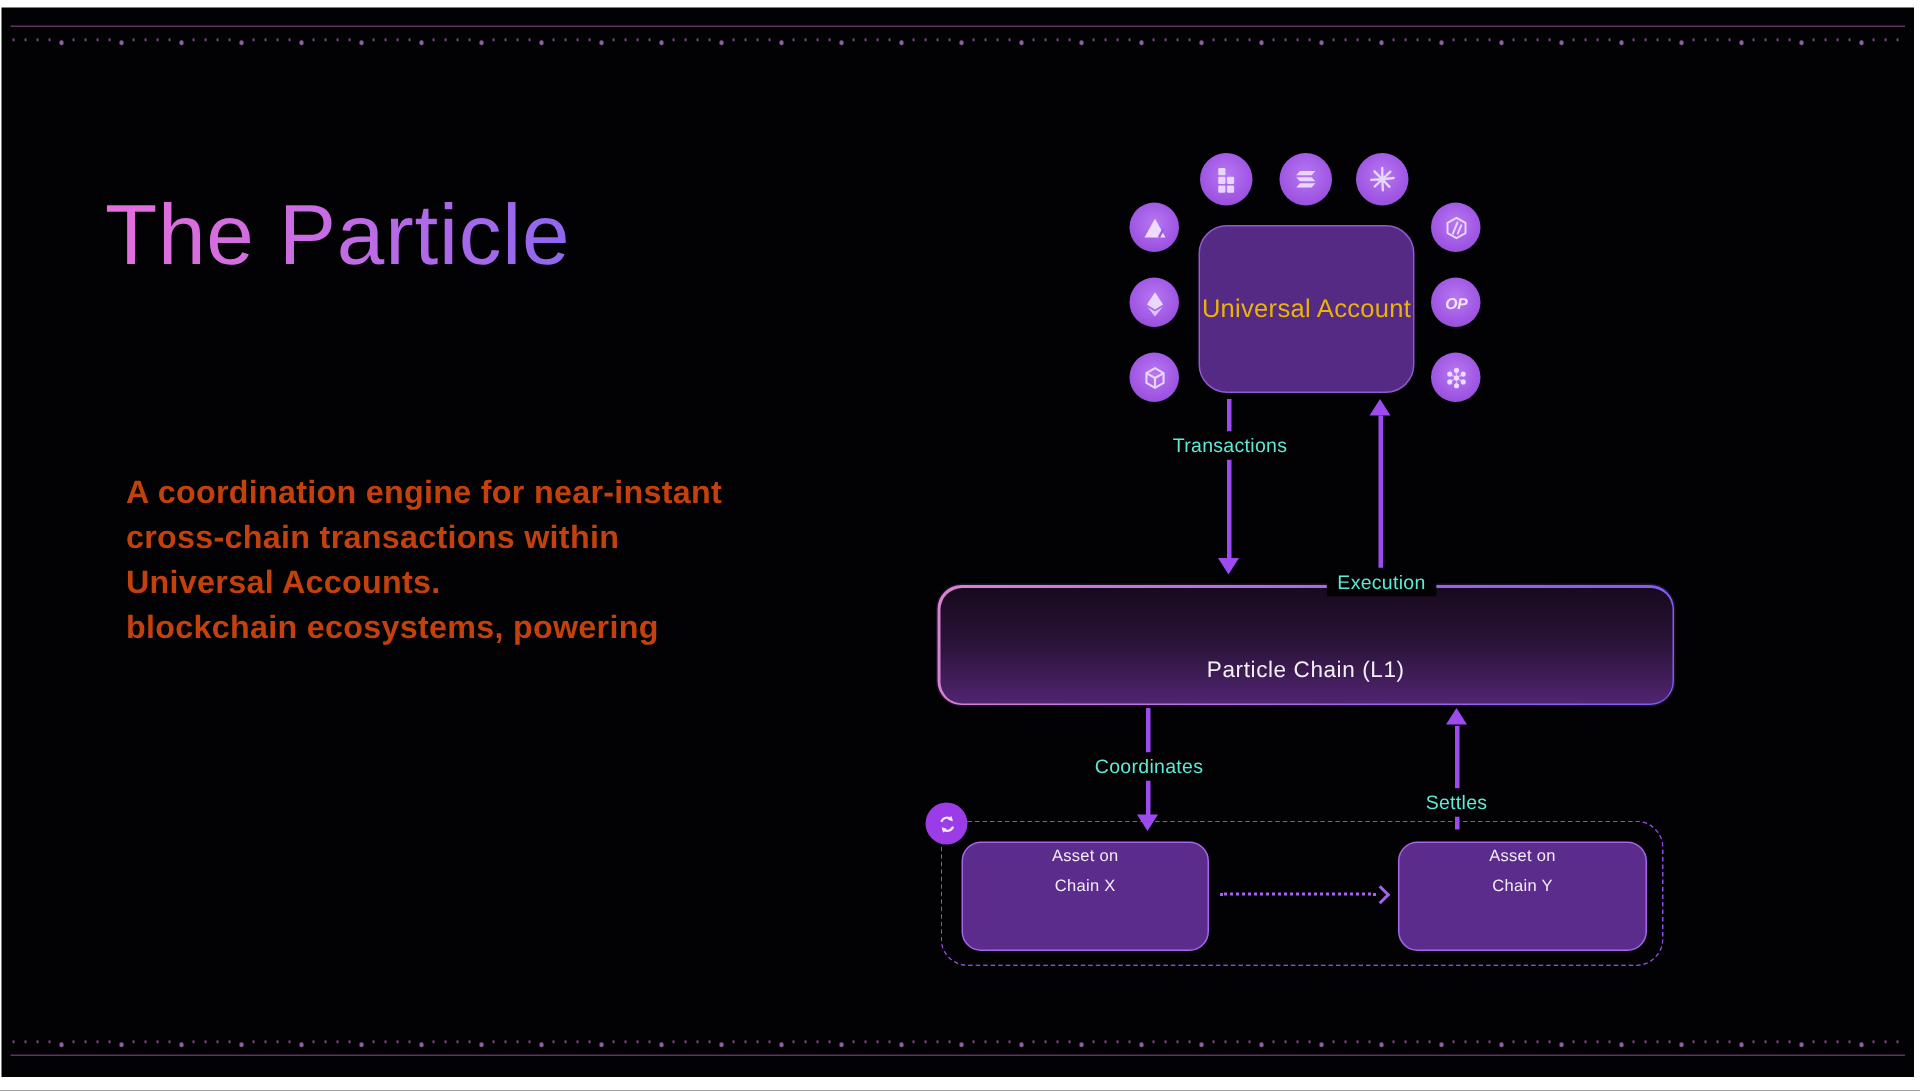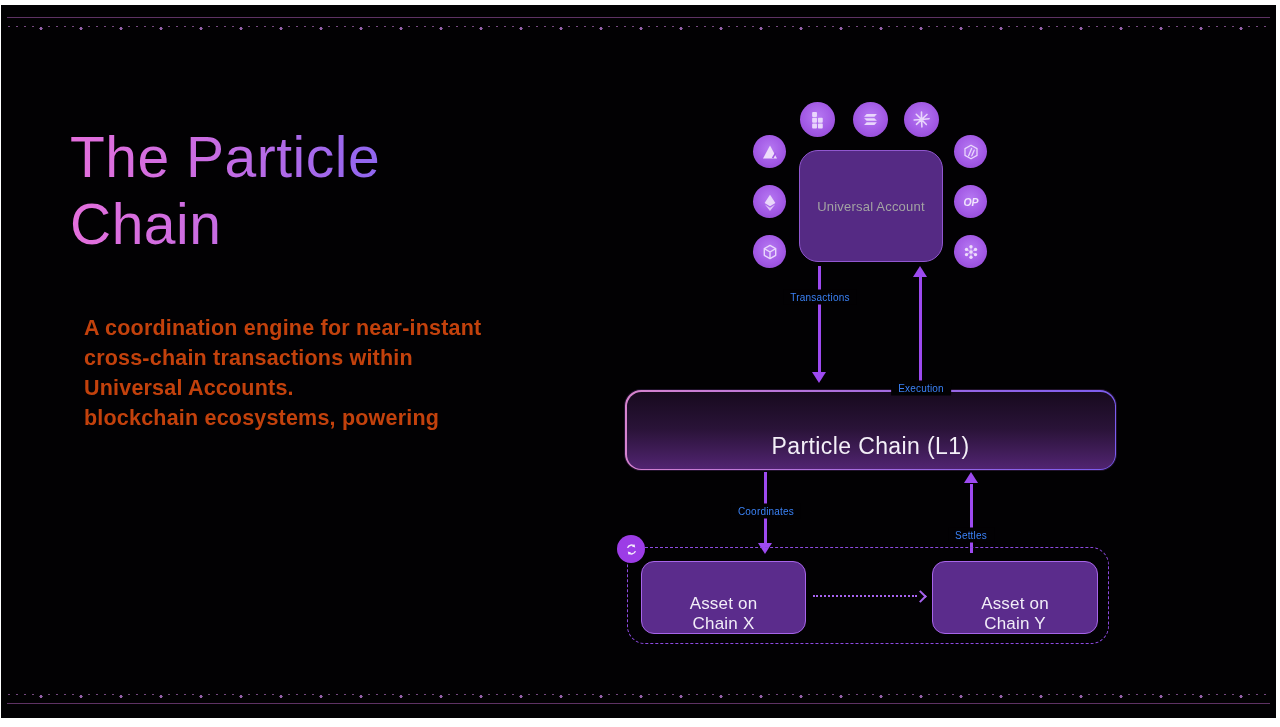--- a/index.html
+++ b/index.html
@@ -29,51 +29,51 @@
     font-weight:500; letter-spacing:0.5px;
     background:linear-gradient(90deg,#e46fdc 0%, #c96ce2 45%, #8f66f0 100%);
     -webkit-background-clip:text; background-clip:text; color:transparent; }
   .subtitle { position:absolute; left:84px; top:313px; font-size:21.5px; line-height:30px;
     color:#c2410c; font-weight:700; letter-spacing:0.2px; }
 
   
   .ua-box { position:absolute; left:799px; top:150px; width:144px; height:112px;
     background:#552a84; border:1.5px solid #9157d0; border-radius:19px;
     display:flex; align-items:center; justify-content:center; }
-  .ua-box .lbl { color:#a3a3a3; font-size:13px; letter-spacing:0.2px; }
+  .ua-box .lbl { color:#eab308; font-size:17px; letter-spacing:0.2px; }
 
   .pc-wrap { position:absolute; left:625px; top:390px; width:491px; height:80px;
     padding:1.5px; border-radius:16px;
     background:linear-gradient(100deg,#d férfi 0%, #7a5cf0 100%);
     background:linear-gradient(100deg,#d884cf 0%, #a06ae0 55%, #7a5cf0 100%);
     box-shadow:0 0 0 1px rgba(90,50,120,0.35); }
   .pc-box { width:100%; height:100%; border-radius:14.5px;
     background:linear-gradient(180deg,#170a1e 0%, #2a1338 48%, #512471 100%);
     display:flex; align-items:center; justify-content:center; }
-  .pc-box .lbl { color:#f3eff7; font-size:23px; letter-spacing:0.4px;margin-top:32px; }
+  .pc-box .lbl { color:#f3eff7; font-size:15px; letter-spacing:0.4px;margin-top:32px; }
 
   .dashed-box { position:absolute; left:627px; top:547px; width:482px; height:97px;
     border:1.6px dashed #8d4ae0; border-radius:18px; }
   .asset-box { position:absolute; width:165px; height:73px; top:561px;
     background:#5b2c8c; border:1.5px solid #a765ea; border-radius:13px;
-    display:flex; flex-direction:column; align-items:center; justify-content:flex-end;
-    color:#f2edf8; font-size:17px; line-height:19.5px; letter-spacing:0.2px; }
+    display:flex; flex-direction:column; align-items:center; justify-content:flex-start;
+    color:#f2edf8; font-size:11px; line-height:19.5px; letter-spacing:0.2px; }
   .asset-x { left:641px; }
   .asset-y { left:932px; width:166px; }
 
   
   .vline { position:absolute; width:2.5px; background:#9d4af0; }
   .head-down { position:absolute; width:0; height:0;
     border-left:7px solid transparent; border-right:7px solid transparent;
     border-top:11px solid #9d4af0; }
   .head-up { position:absolute; width:0; height:0;
     border-left:7px solid transparent; border-right:7px solid transparent;
     border-bottom:11px solid #9d4af0; }
   .flow-label { position:absolute; transform:translate(-50%,-50%);
-    background:#020103; color:#3b82f6; font-size:10px; padding:2px 7px;
+    background:#020103; color:#5eead4; font-size:13px; padding:2px 7px;
     white-space:nowrap; z-index:5; letter-spacing:0.2px; }
   .dotted-line { position:absolute; left:813px; top:595px; width:104px;
     border-top:2.6px dotted #a763f0; }
   .chevron { position:absolute; left:916px; top:592px; width:9px; height:9px;
     border-top:2.4px solid #a763f0; border-right:2.4px solid #a763f0;
     transform:rotate(45deg); }
 
   
   .coin { position:absolute; border-radius:50%;
     background:radial-gradient(circle at 50% 42%, #b678f2 0%, #a158e4 58%, #8d44cd 100%);
@@ -93,21 +93,20 @@
 
     <div class="orn-line top"></div>
     <div class="orn-dots top"></div>
     <div class="orn-dots bottom"></div>
     <div class="orn-line bottom"></div>
 
     <div class="layer">
 
       <h1 class="title">
         <div>The Particle</div>
-        <div>Chain</div>
       </h1>
       <div class="subtitle">
         <div>A coordination engine for near-instant</div>
         <div>cross-chain transactions within</div>
         <div>Universal Accounts.</div>
         <div>blockchain ecosystems, powering</div>
       </div>
 
       <div class="coin sz35" style="left:800px; top:102px;">
         <svg width="21" height="21" viewBox="0 0 20 20" fill="#e9d6fc">

